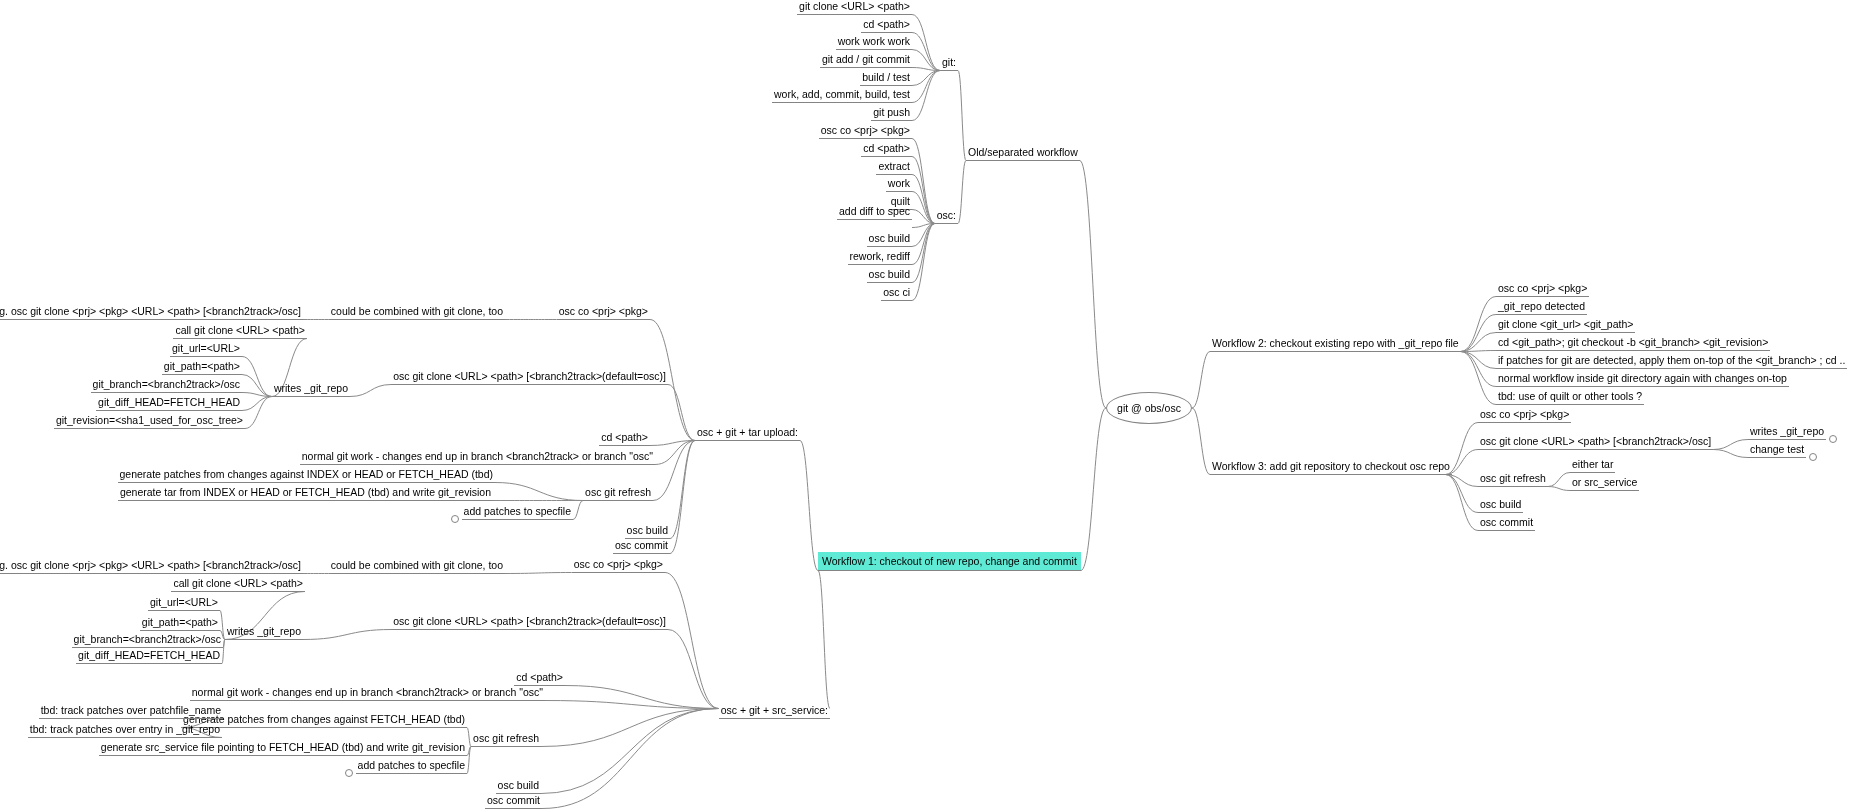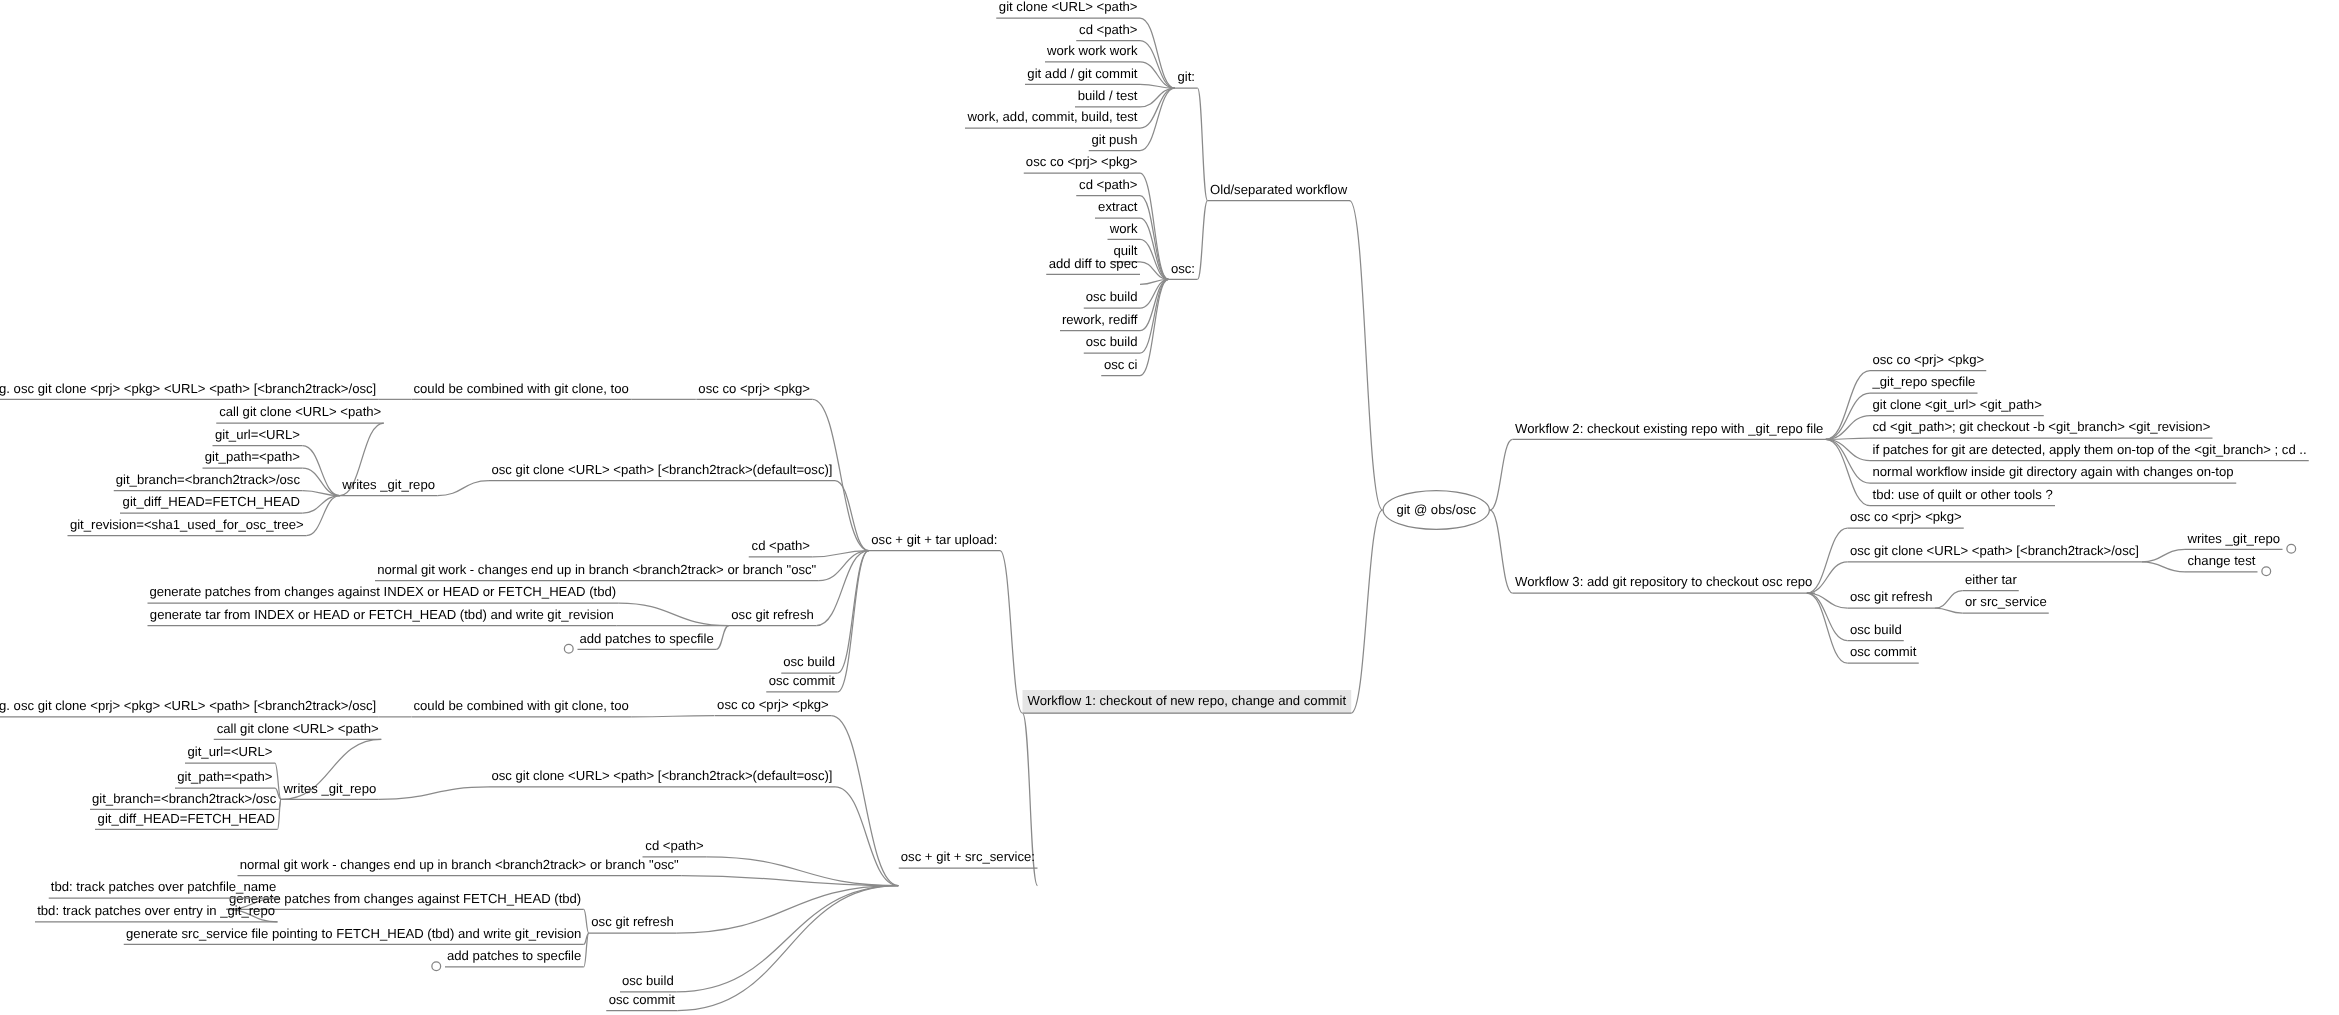--- a/index.html
+++ b/index.html
@@ -14,21 +14,21 @@
     position:absolute; white-space:nowrap; height:13px; line-height:13px;
     padding:0 2px 1px 2px; border-bottom:1px solid #848484;
   }
   .root-node {
     position:absolute; left:1106px; top:392px; width:84px; height:30px;
     line-height:30px; text-align:center; border:1px solid #848484;
     border-radius:50%; background:#fff;
   }
   .sel {
     position:absolute; white-space:nowrap; height:15px; line-height:15px;
-    padding:2px 4px 1px 4px; background:#e5e5e5;
+    padding:2px 4px 1px 4px; background:#5eead4;
     border-bottom:1px solid #848484;
   }
   .circ {
     position:absolute; width:6px; height:6px; border:1px solid #848484;
     border-radius:50%; background:#fff; bottom:-4px;
   }
   .circ.r { right:-11px; }
   .circ.l { left:-11px; }
 </style>
 </head>
@@ -136,21 +136,21 @@
   <div class="n" style="right:959px;top:177px">work</div>
   <div class="n" style="right:959px;top:195px">quilt</div>
   <div class="n" style="right:959px;top:205px">add diff to spec</div>
   <div class="n" style="right:959px;top:232px">osc build</div>
   <div class="n" style="right:959px;top:250px">rework, rediff</div>
   <div class="n" style="right:959px;top:268px">osc build</div>
   <div class="n" style="right:959px;top:286px">osc ci</div>
 
   <div class="n" style="left:1210px;top:337px">Workflow 2: checkout existing repo with _git_repo file</div>
   <div class="n" style="left:1496px;top:282px">osc co &lt;prj&gt; &lt;pkg&gt;</div>
-  <div class="n" style="left:1496px;top:300px">_git_repo specfile</div>
+  <div class="n" style="left:1496px;top:300px">_git_repo detected</div>
   <div class="n" style="left:1496px;top:318px">git clone &lt;git_url&gt; &lt;git_path&gt;</div>
   <div class="n" style="left:1496px;top:336px">cd &lt;git_path&gt;; git checkout -b &lt;git_branch&gt; &lt;git_revision&gt;</div>
   <div class="n" style="left:1496px;top:354px">if patches for git are detected, apply them on-top of the &lt;git_branch&gt; ; cd ..</div>
   <div class="n" style="left:1496px;top:372px">normal workflow inside git directory again with changes on-top</div>
   <div class="n" style="left:1496px;top:390px">tbd: use of quilt or other tools ?</div>
 
   <div class="n" style="left:1210px;top:460px">Workflow 3: add git repository to checkout osc repo</div>
   <div class="n" style="left:1478px;top:408px">osc co &lt;prj&gt; &lt;pkg&gt;</div>
   <div class="n" style="left:1478px;top:435px">osc git clone &lt;URL&gt; &lt;path&gt; [&lt;branch2track&gt;/osc]</div>
   <div class="n" style="left:1748px;top:425px"><span>writes _git_repo</span><span class="circ r"></span></div>
@@ -177,21 +177,21 @@
   <div class="n" style="right:1626px;top:414px">git_revision=&lt;sha1_used_for_osc_tree&gt;</div>
   <div class="n" style="right:1221px;top:431px">cd &lt;path&gt;</div>
   <div class="n" style="right:1216px;top:450px">normal git work - changes end up in branch &lt;branch2track&gt; or branch "osc"</div>
   <div class="n" style="right:1218px;top:486px">osc git refresh</div>
   <div class="n" style="right:1376px;top:468px">generate patches from changes against INDEX or HEAD or FETCH_HEAD (tbd)</div>
   <div class="n" style="right:1378px;top:486px">generate tar from INDEX or HEAD or FETCH_HEAD (tbd) and write git_revision</div>
   <div class="n" style="right:1298px;top:505px"><span>add patches to specfile</span><span class="circ l"></span></div>
   <div class="n" style="right:1201px;top:524px">osc build</div>
   <div class="n" style="right:1201px;top:539px">osc commit</div>
 
-  <div class="n" style="right:1041px;top:680px">osc + git + src_service:</div>
+  <div class="n" style="right:1041px;top:704px">osc + git + src_service:</div>
   <div class="n" style="right:1206px;top:558px">osc co &lt;prj&gt; &lt;pkg&gt;</div>
   <div class="n" style="right:1366px;top:559px">could be combined with git clone, too</div>
   <div class="n" style="right:1568px;top:559px">e.g. osc git clone &lt;prj&gt; &lt;pkg&gt; &lt;URL&gt; &lt;path&gt; [&lt;branch2track&gt;/osc]</div>
   <div class="n" style="right:1203px;top:615px">osc git clone &lt;URL&gt; &lt;path&gt; [&lt;branch2track&gt;(default=osc)]</div>
   <div class="n" style="right:1568px;top:625px">writes _git_repo</div>
   <div class="n" style="right:1566px;top:577px">call git clone &lt;URL&gt; &lt;path&gt;</div>
   <div class="n" style="right:1651px;top:596px">git_url=&lt;URL&gt;</div>
   <div class="n" style="right:1651px;top:616px">git_path=&lt;path&gt;</div>
   <div class="n" style="right:1648px;top:633px">git_branch=&lt;branch2track&gt;/osc</div>
   <div class="n" style="right:1649px;top:649px">git_diff_HEAD=FETCH_HEAD</div>

